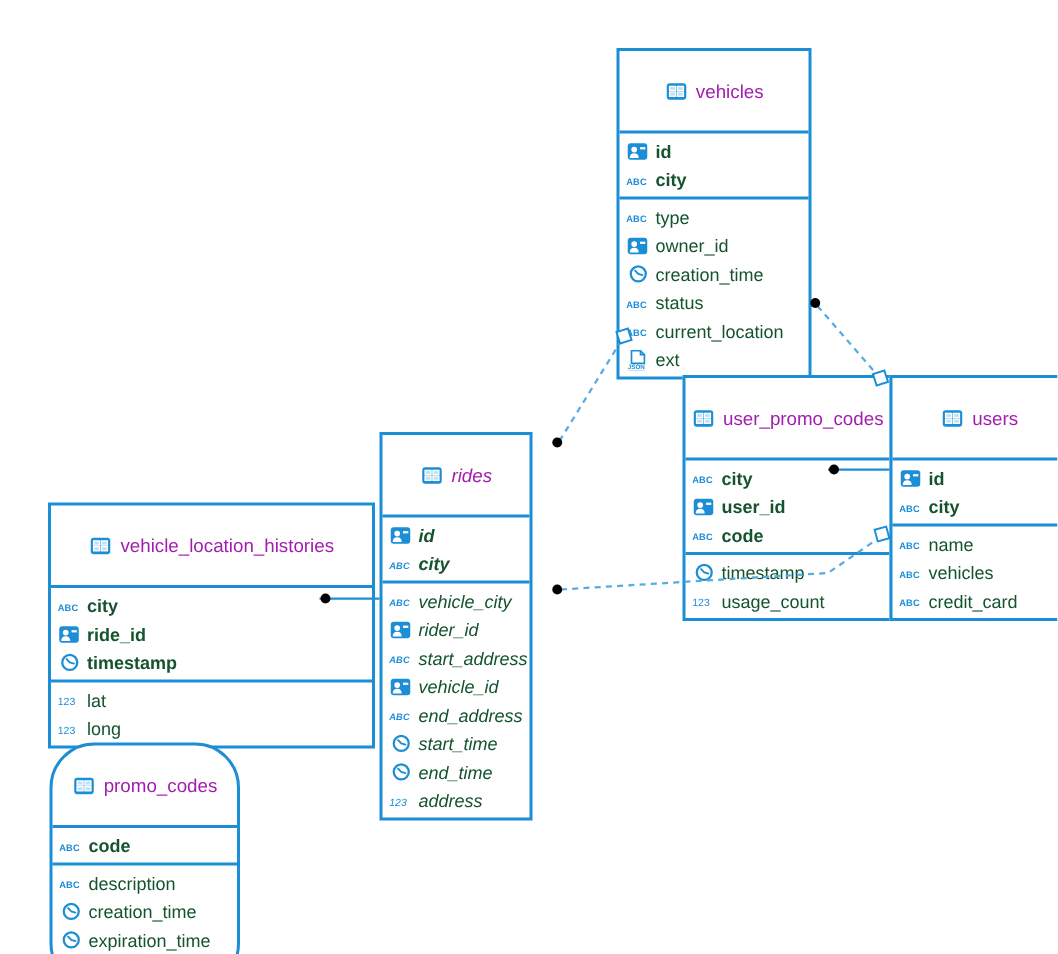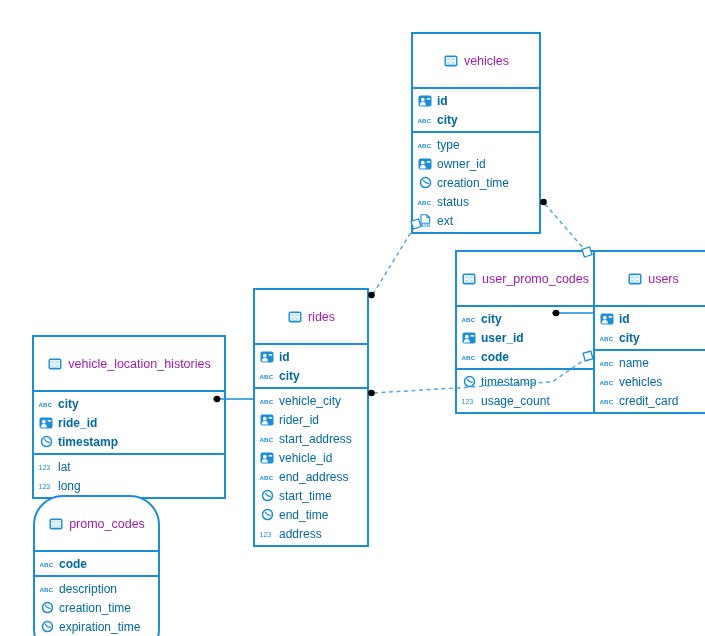--- a/index.html
+++ b/index.html
@@ -3,21 +3,21 @@
 <meta charset="utf-8">
 <style>
   html,body{margin:0;padding:0;background:#fff;font-family:"Liberation Sans",sans-serif;}
   #canvas{position:relative;width:705px;height:636px;background:#fff;overflow:hidden;}
   .table{position:absolute;background:#fff;border:2px solid var(--blue,#1b8ed6);box-sizing:border-box;z-index:1;}
   .thead{display:flex;align-items:center;justify-content:center;gap:5px;height:21px;
          border-bottom:2px solid var(--blue,#1b8ed6);padding:16px 5px;font-size:12.5px;color:#a21caf;white-space:nowrap;}
   .sec{padding:2px 0;}
   .sec.pk{border-bottom:2px solid var(--blue,#1b8ed6);}
   .sec.pk .lbl{font-weight:bold;}
-  .row{display:flex;align-items:center;height:19px;padding:0 4px;font-size:12px;color:#0369a1;gap:4px;}
+  .row{display:flex;align-items:center;height:19px;padding:0 4px;font-size:12px;color:#14532d;gap:4px;}
   .icon{flex:0 0 16px;width:16px;height:14px;display:flex;justify-content:center;align-items:center;}
   .lbl{white-space:nowrap;}
   #rel-svg{position:absolute;left:0;top:0;z-index:3;pointer-events:none;}
   svg text{font-family:"Liberation Sans",sans-serif;}
 </style>
 </head>
 <body>
 
 <div id="canvas">
     <div class="table" style="left: 411px; top: 32px; width: 130px;">
@@ -88,20 +88,28 @@
         <div class="row">
           <span class="icon">
             <svg width="16" height="12" viewBox="0 0 16 12">
               <text x="0.5" y="9" font-size="6.2" font-weight="bold" fill="#1b8ed6" letter-spacing="0.1">ABC</text>
             </svg>
           </span>
           <span class="lbl">status</span>
         </div>
         <div class="row">
           <span class="icon">
+            <svg width="16" height="12" viewBox="0 0 16 12">
+              <text x="0.5" y="9" font-size="6.2" font-weight="bold" fill="#1b8ed6" letter-spacing="0.1">ABC</text>
+            </svg>
+          </span>
+          <span class="lbl">current_location</span>
+        </div>
+        <div class="row">
+          <span class="icon">
             <svg width="14" height="14" viewBox="0 0 14 14">
               <path d="M3 0.8 L9 0.8 L11.6 3.4 L11.6 9.2 L3 9.2 Z" fill="#fff" stroke="#1b8ed6" stroke-width="1.1"></path>
               <path d="M9 0.8 L9 3.4 L11.6 3.4" fill="none" stroke="#1b8ed6" stroke-width="1.1"></path>
               <text x="0.5" y="13" font-size="4.2" font-weight="bold" fill="#1b8ed6" text-decoration="underline">JSON</text>
             </svg>
           </span>
           <span class="lbl">ext</span>
         </div>
       </div>
     </div>
@@ -225,21 +233,21 @@
         <div class="row">
           <span class="icon">
             <svg width="16" height="12" viewBox="0 0 16 12">
               <text x="0.5" y="9" font-size="6.2" font-weight="bold" fill="#1b8ed6" letter-spacing="0.1">ABC</text>
             </svg>
           </span>
           <span class="lbl">credit_card</span>
         </div>
       </div>
     </div>
-    <div class="table" style="left: 253px; top: 288px; width: 116px;">
+    <div class="table" style="left: 253px; top: 288px; width: 102px; font-style: italic;">
       <div class="thead">
         <span class="icon">
           <svg width="14" height="12" viewBox="0 0 14 12">
             <rect x="0.5" y="0.5" width="13" height="11" rx="2" fill="#1b8ed6"></rect>
             <g fill="#bfe3f6" stroke="#fff" stroke-width="0.9">
               <rect x="2.4" y="2.6" width="4" height="2.8"></rect>
               <rect x="7.6" y="2.6" width="4" height="2.8"></rect>
               <rect x="2.4" y="6.4" width="4" height="2.8"></rect>
               <rect x="7.6" y="6.4" width="4" height="2.8"></rect>
             </g>
@@ -336,21 +344,21 @@
         <div class="row">
           <span class="icon">
             <svg width="16" height="12" viewBox="0 0 16 12">
               <text x="0.5" y="9.3" font-size="7" fill="#1b8ed6">123</text>
             </svg>
           </span>
           <span class="lbl">address</span>
         </div>
       </div>
     </div>
-    <div class="table" style="left: 32px; top: 335px; width: 194px;">
+    <div class="table" style="left: 32px; top: 335px; width: 218px;">
       <div class="thead">
         <span class="icon">
           <svg width="14" height="12" viewBox="0 0 14 12">
             <rect x="0.5" y="0.5" width="13" height="11" rx="2" fill="#1b8ed6"></rect>
             <g fill="#bfe3f6" stroke="#fff" stroke-width="0.9">
               <rect x="2.4" y="2.6" width="4" height="2.8"></rect>
               <rect x="7.6" y="2.6" width="4" height="2.8"></rect>
               <rect x="2.4" y="6.4" width="4" height="2.8"></rect>
               <rect x="7.6" y="6.4" width="4" height="2.8"></rect>
             </g>

